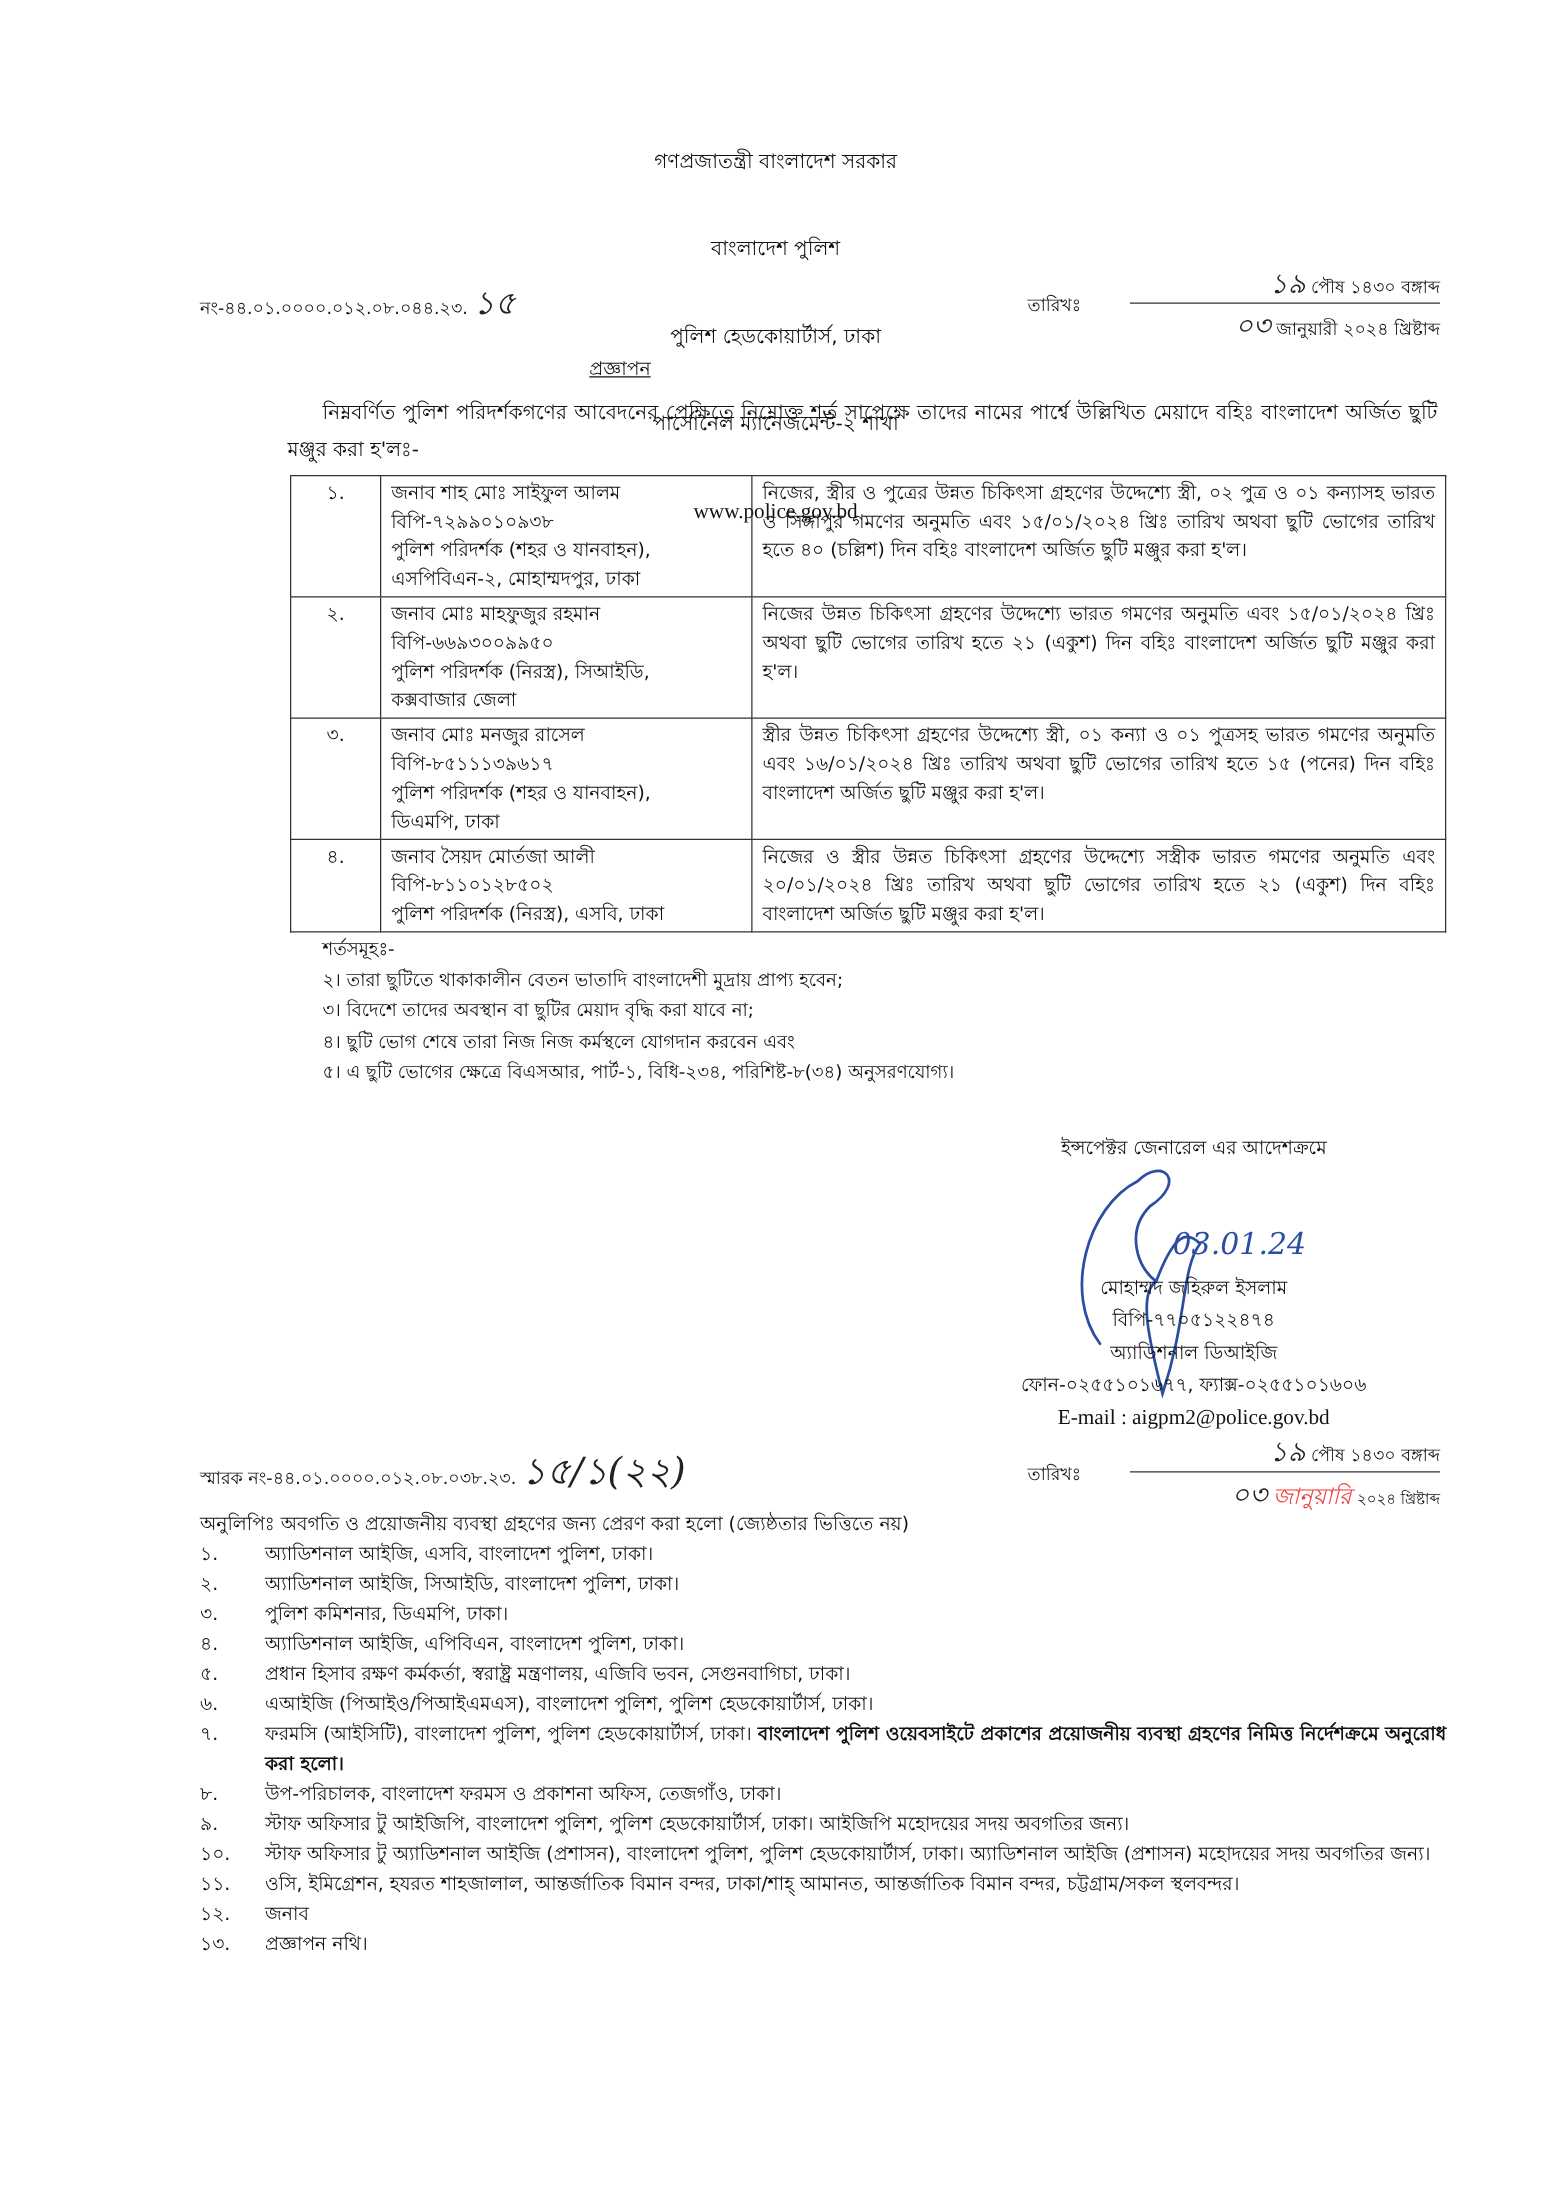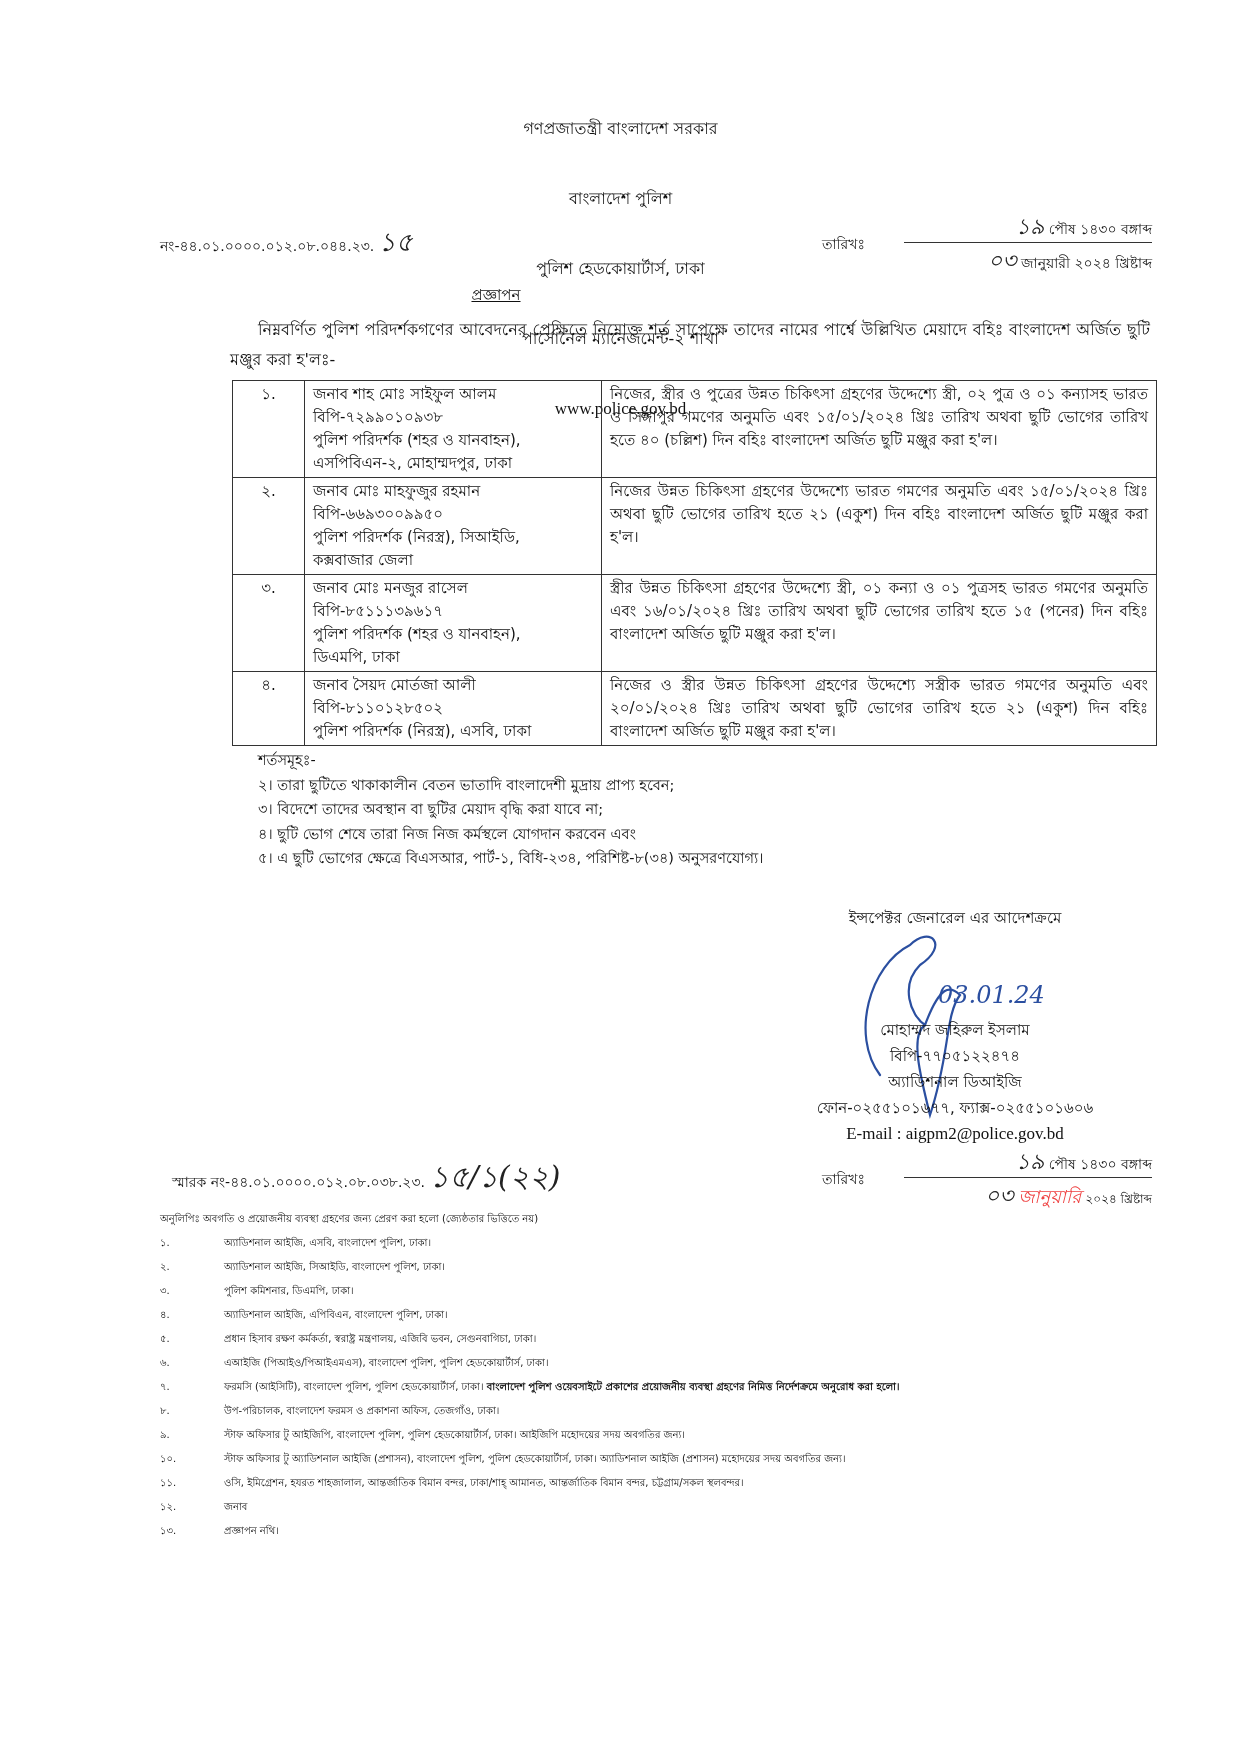--- a/index.html
+++ b/index.html
@@ -23,27 +23,27 @@
   table.grant { position:absolute; top:380px; left:232px; width:925px; border-collapse:collapse;
                 font-size:15px; }
   table.grant td { border:1.5px solid #333; vertical-align:top; padding:2px 8px; line-height:23px; }
   table.grant td.sl { width:55px; text-align:center; }
   table.grant td.nm { width:280px; }
   table.grant td.ds { text-align:justify; }
   .conds { top:748px; left:258px; font-size:14.5px; line-height:24.5px; }
   .sign { top:905px; left:770px; width:370px; text-align:center; font-size:15px; line-height:26px; }
   .sigmark { position:absolute; left:850px; top:925px; width:200px; height:200px; }
   .email { font-family:"Liberation Serif", serif; font-size:17px; }
-  .memo { top:1153px; left:172px; font-size:14px; }
+  .memo { top:1153px; left:160px; font-size:14px; }
   .memo .hand { font-size:30px; }
   .dateblock2 { top:1150px; left:822px; width:330px; font-size:14px; }
-  .cc { top:1207px; left:160px; width:1000px; font-size:10px; line-height:24px; }
+  .cc { top:1207px; left:160px; width:1000px; font-size:15px; line-height:24px; }
   .cc .row { display:flex; }
   .cc .num { width:52px; flex:none; }
-  .cc .txt { flex:1;margin-left:12px; }
+  .cc .txt { flex:1; }
   .bold { font-weight:bold; }
 </style>
 </head>
 <body>
 
 <div class="abs hdr">
   <div>গণপ্রজাতন্ত্রী বাংলাদেশ সরকার</div>
   <div>বাংলাদেশ পুলিশ</div>
   <div>পুলিশ হেডকোয়ার্টার্স, ঢাকা</div>
   <div>পার্সোনেল ম্যানেজমেন্ট-২ শাখা</div>

